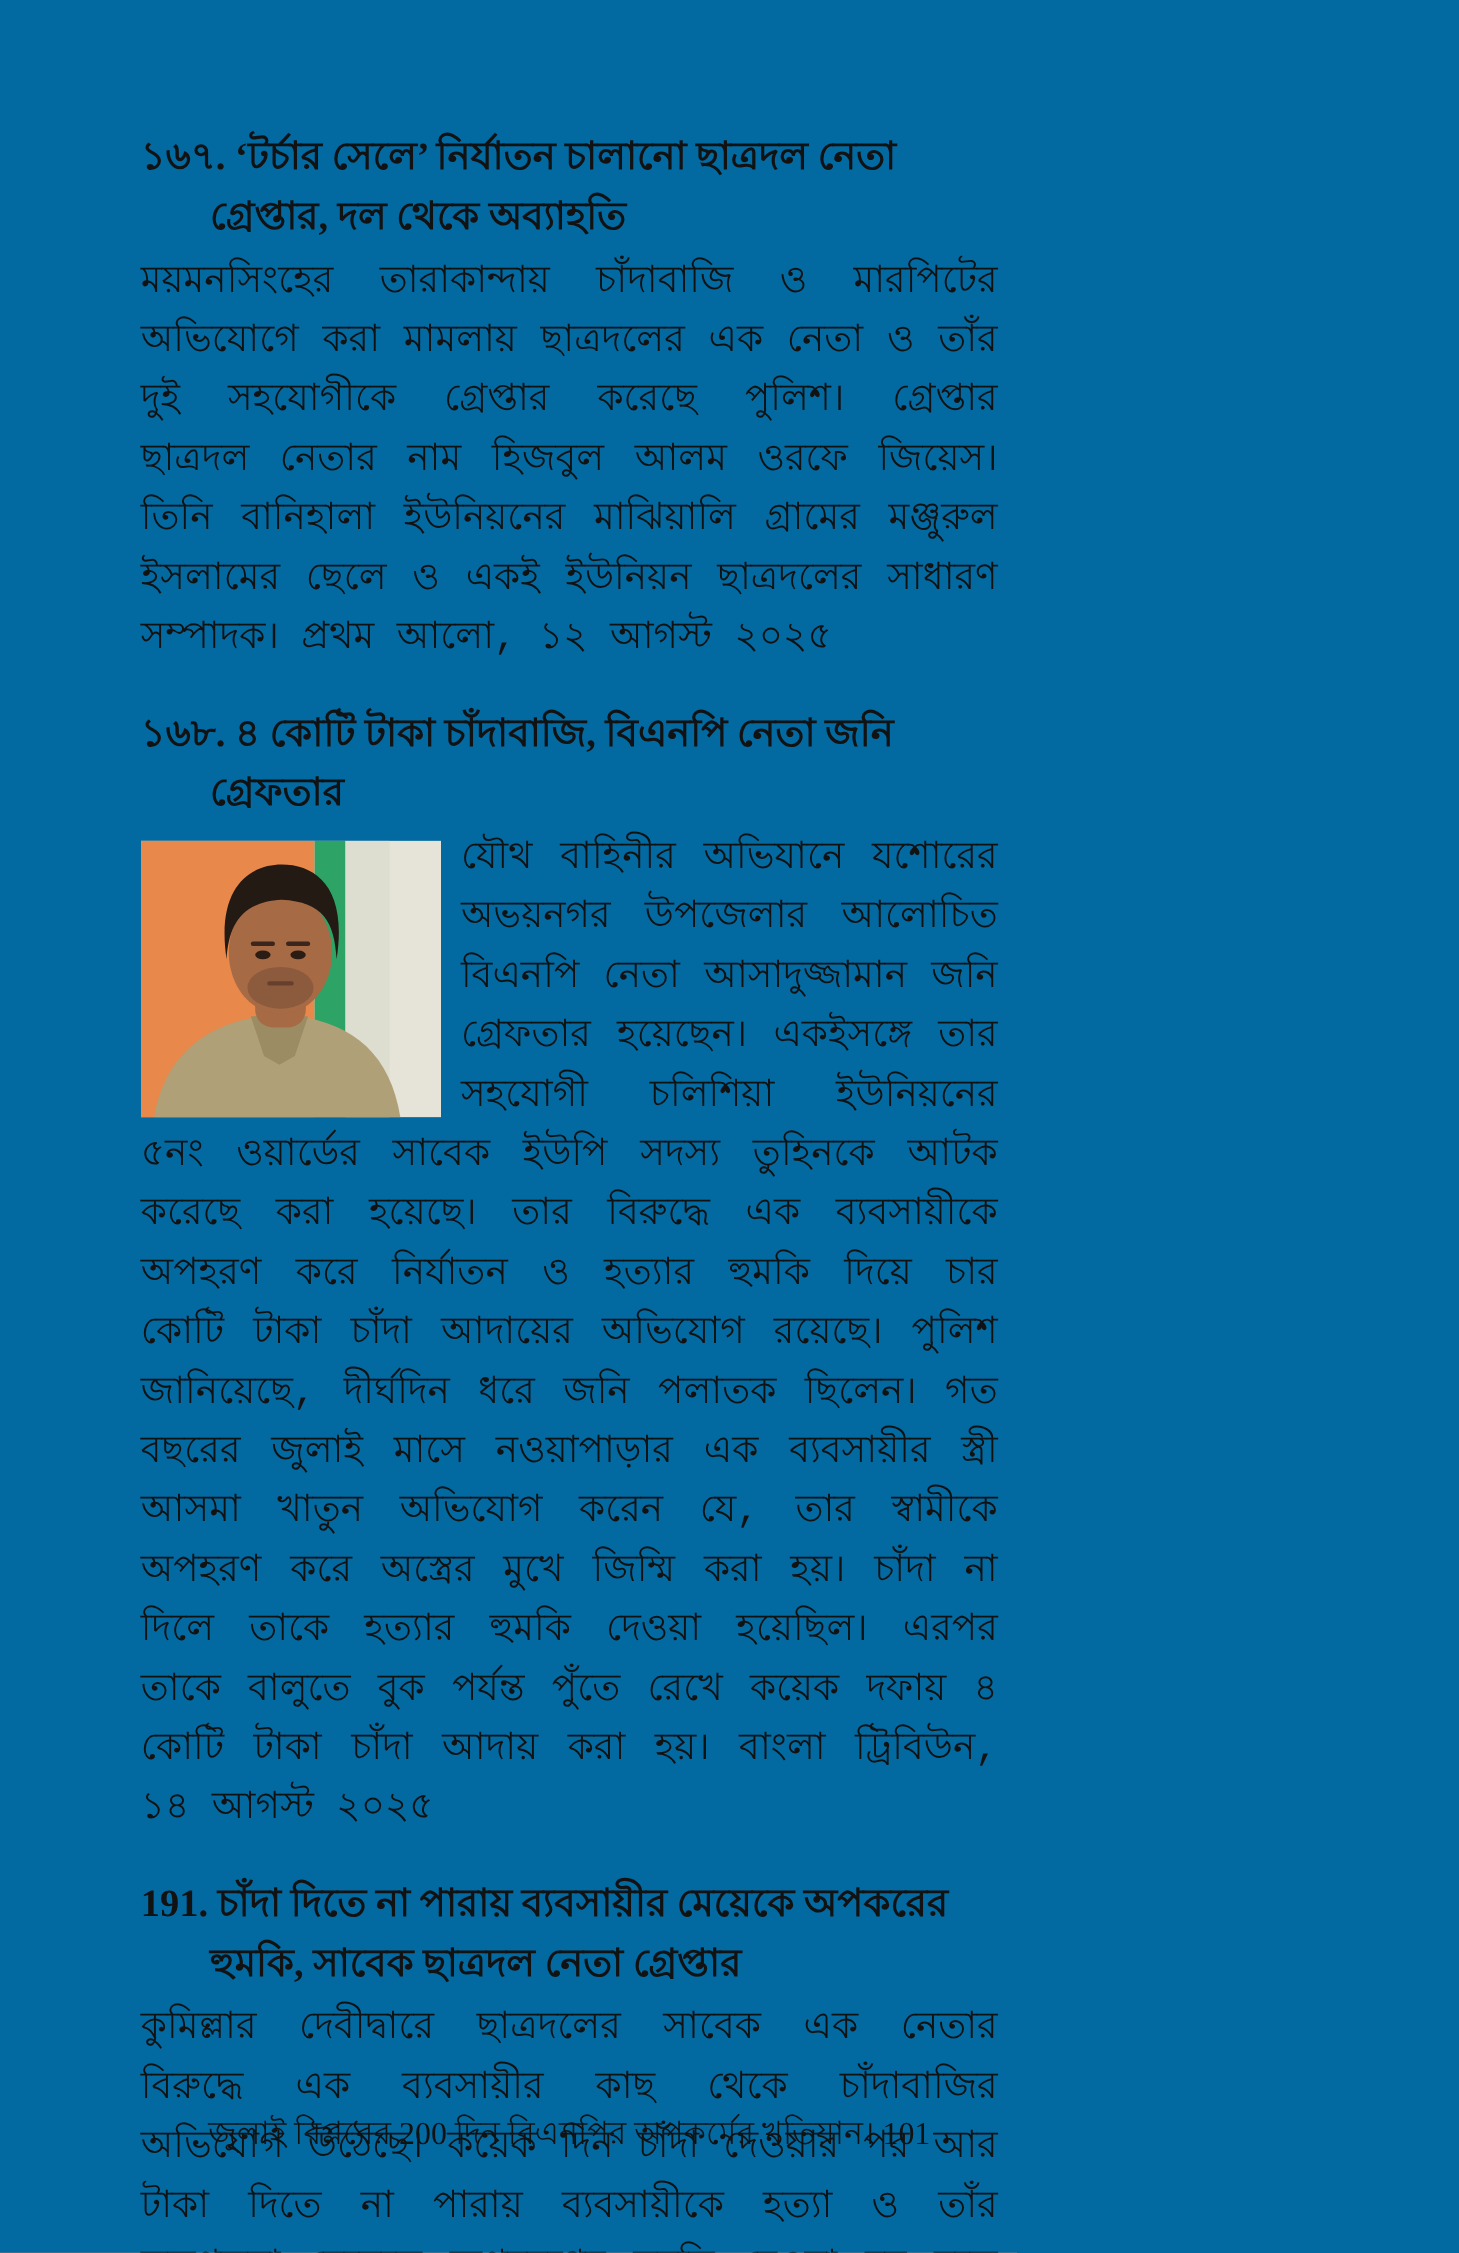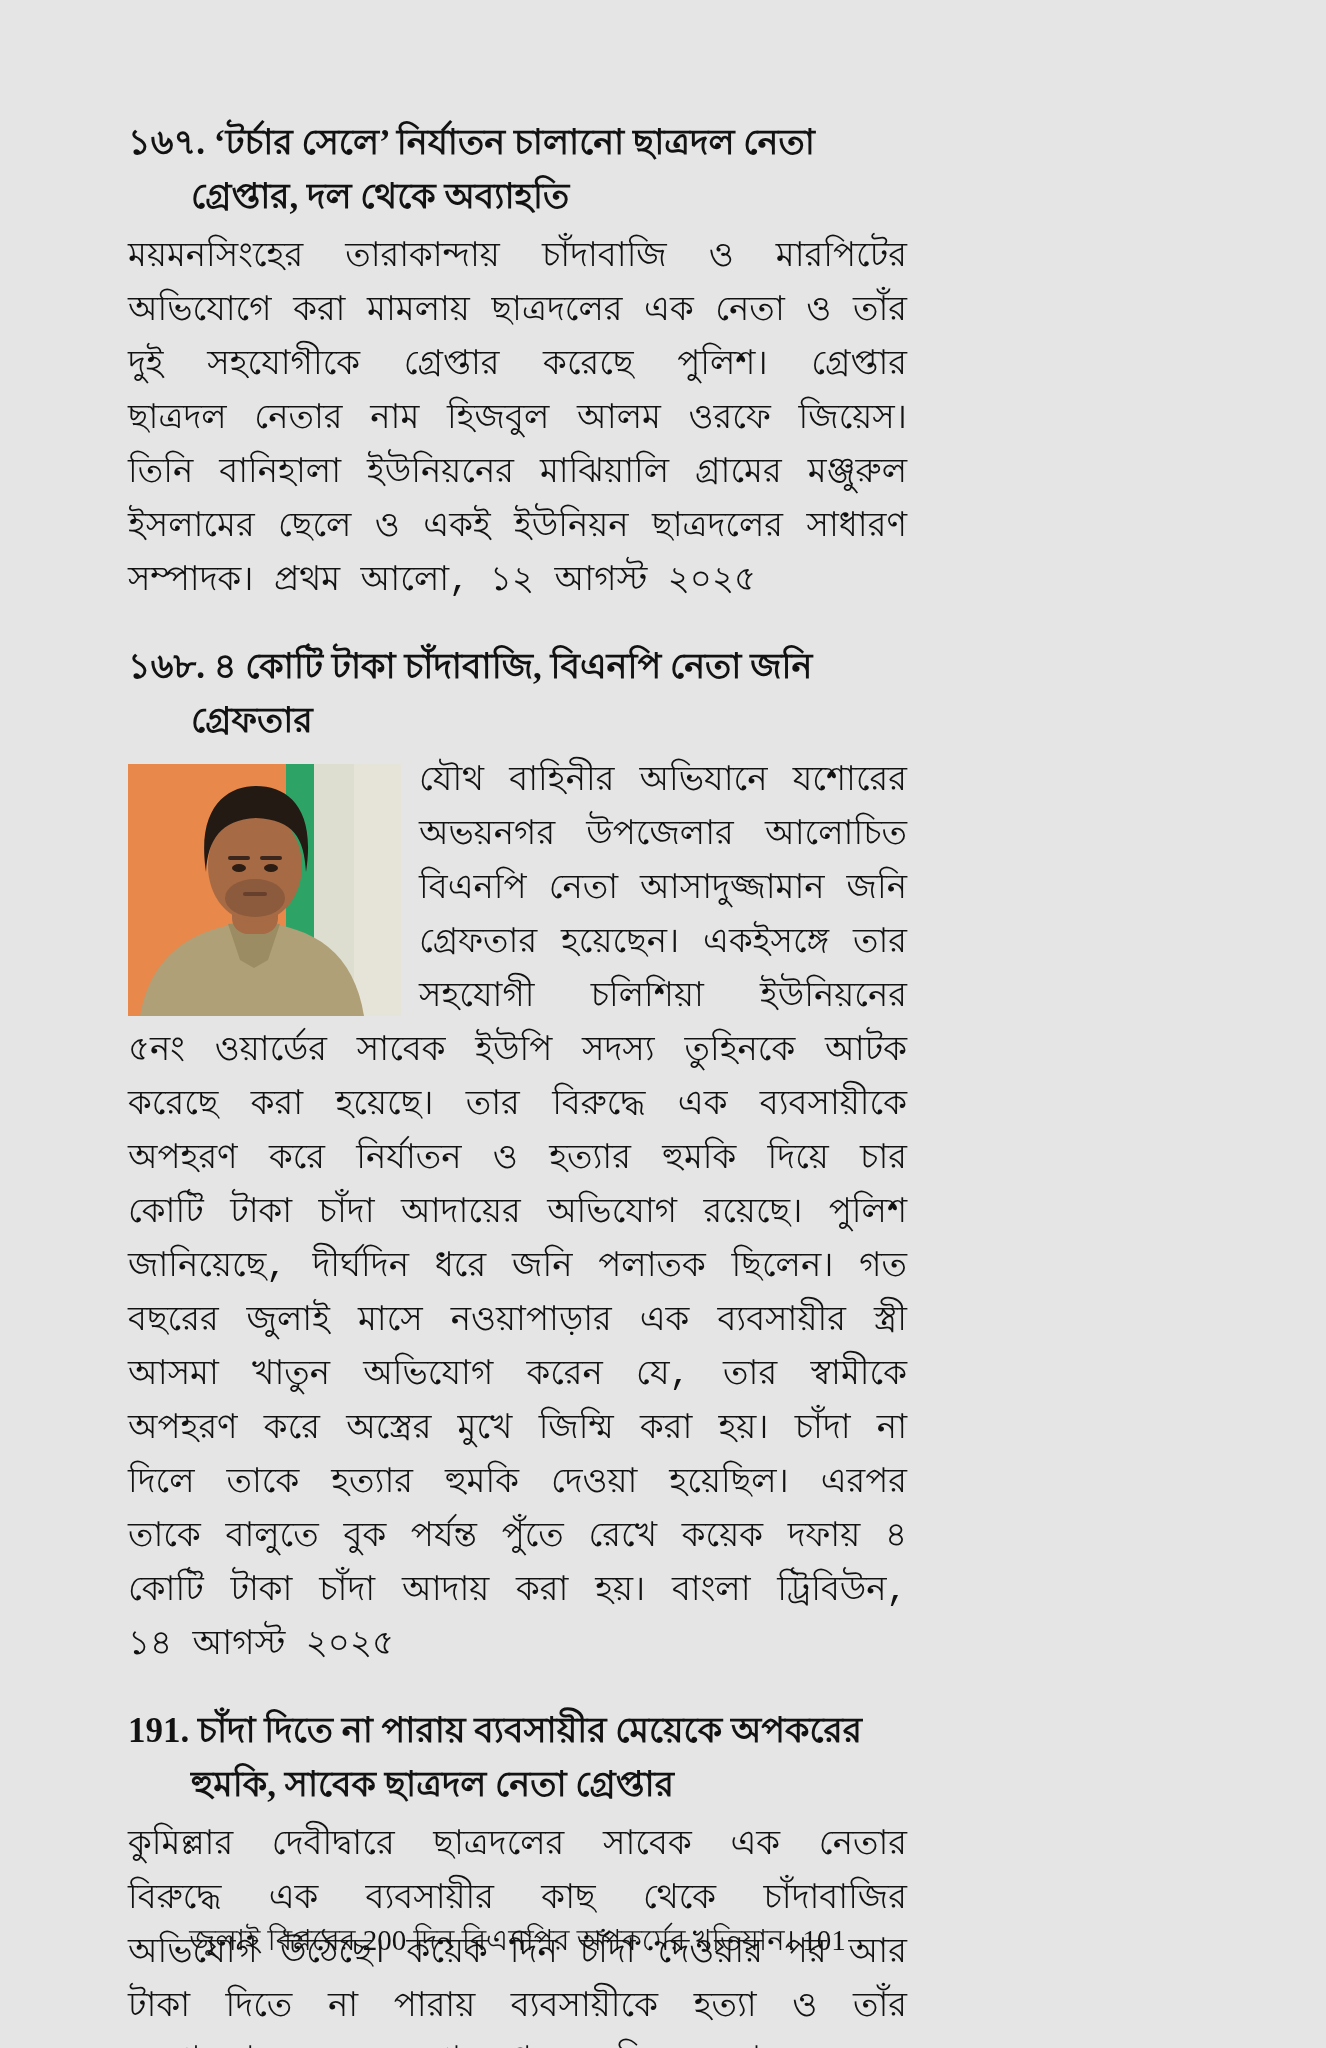--- a/index.html
+++ b/index.html
@@ -1,19 +1,19 @@
 <!DOCTYPE html>
 <html lang="bn"><head>
 <meta charset="utf-8">
 <style>
   html,body{margin:0;padding:0;background:#888;}
   .page{
     position:relative;
     width:1326px;height:2048px;
-    background:#e5e5e5;
+    background:#0369a1;
     color:#121212;
     font-family:"Liberation Serif", serif;
     overflow:hidden;
     margin:0 auto;
   }
   .content{
     position:absolute;
     left:128px;top:116px;
     width:779px;
   }

